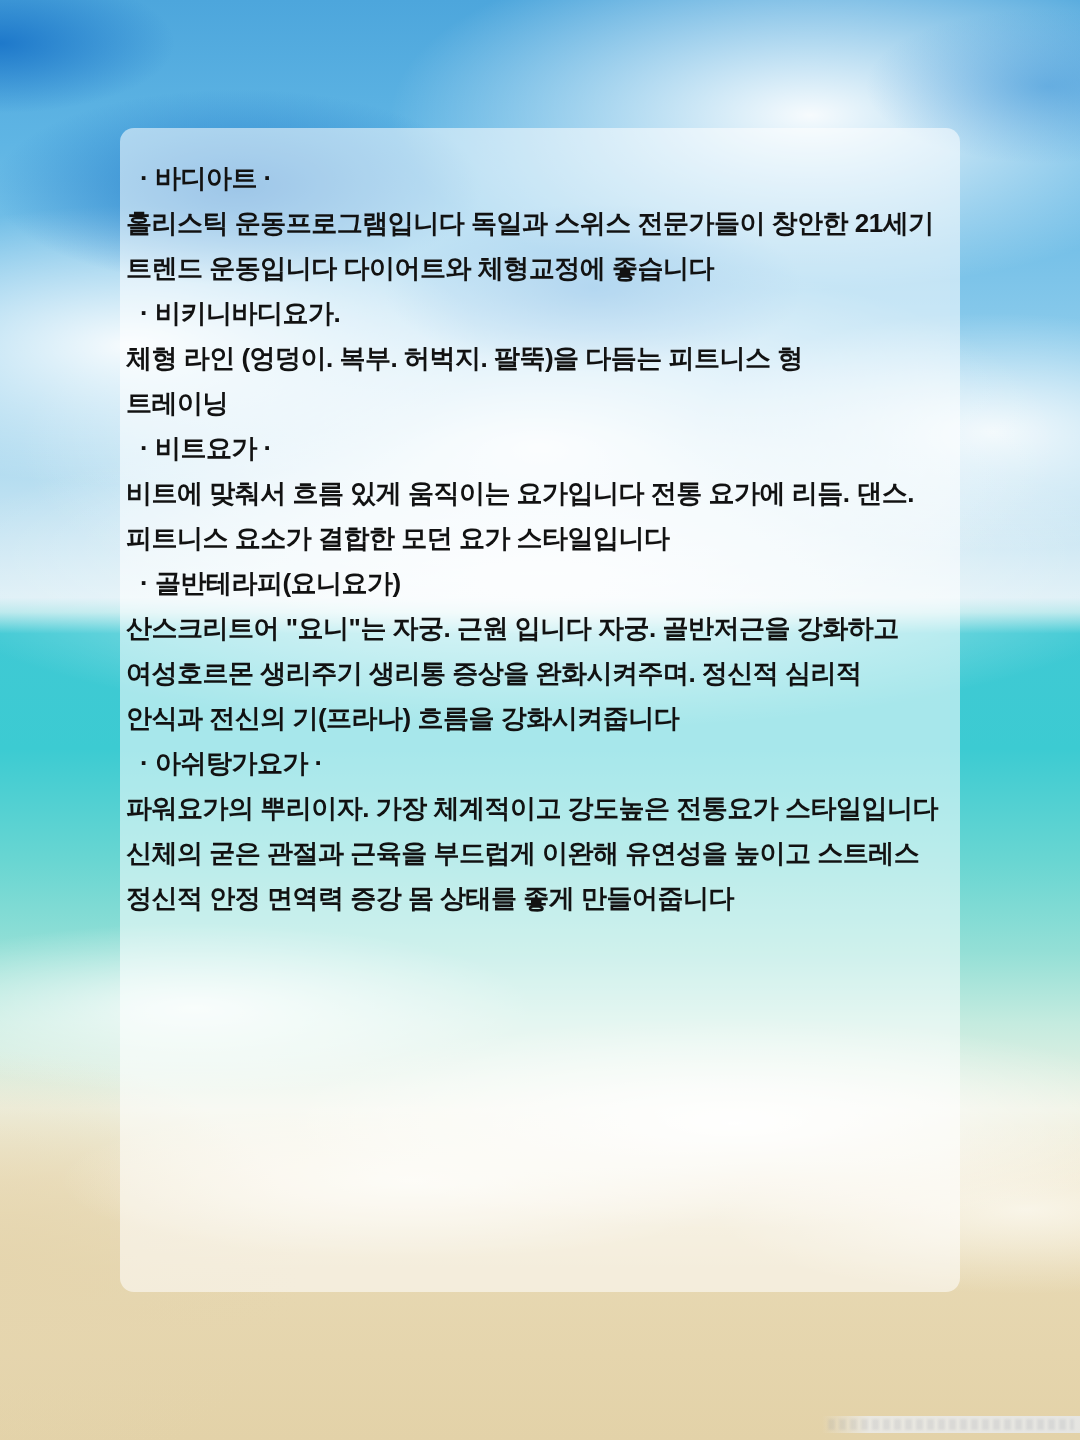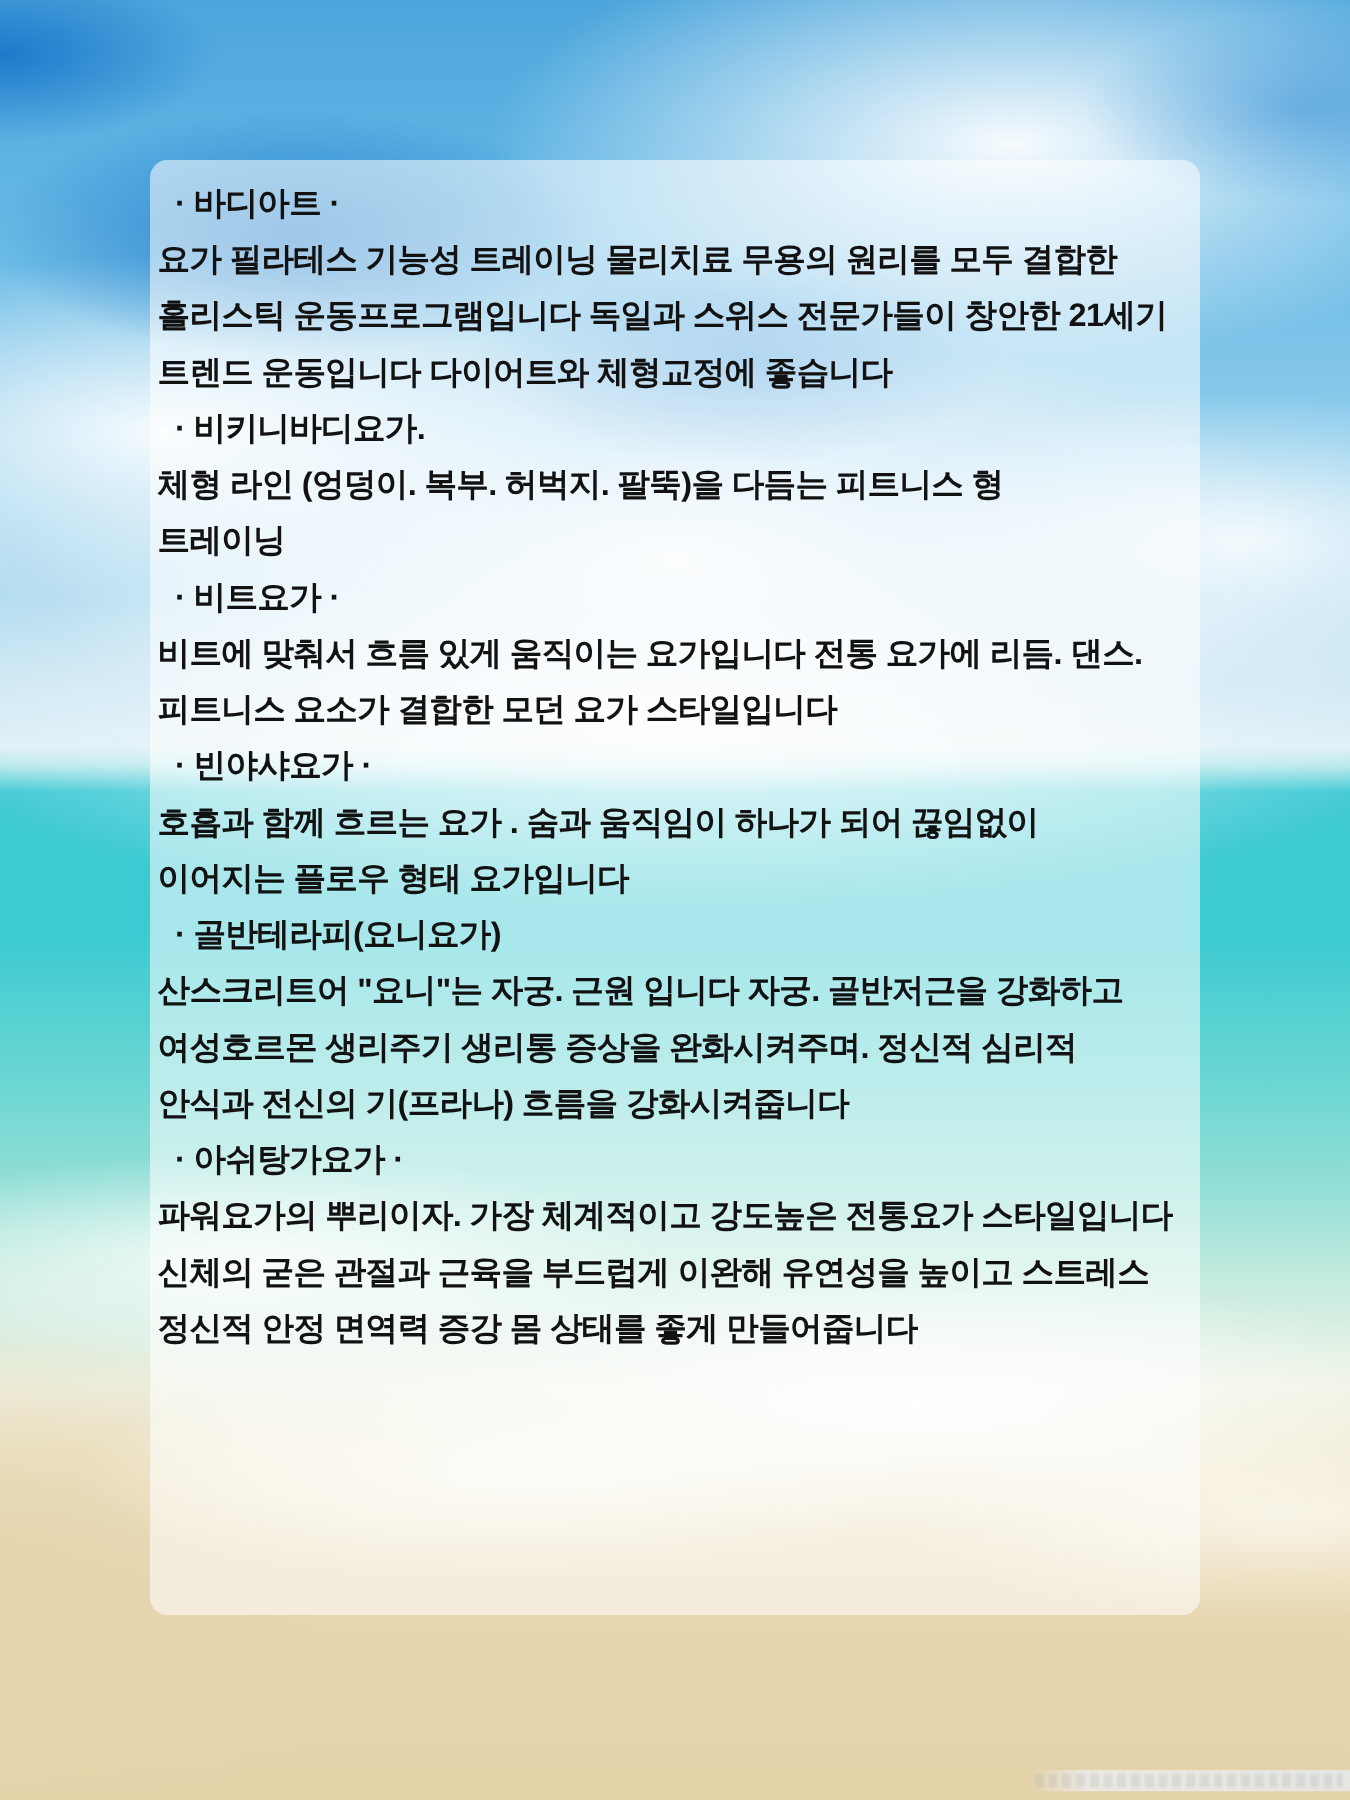--- a/index.html
+++ b/index.html
@@ -37,21 +37,21 @@
       radial-gradient(420px 300px at 0% 88%,  rgba(229,213,174,.95), rgba(229,213,174,0) 72%);
   }
   .overlay-panel{
     position:absolute;left:120px;top:128px;width:840px;height:1164px;
     background:rgba(255,255,255,.55);
     border-radius:14px;
     overflow:hidden;
   }
   .panel-content{padding:12px 6px 0 6px;}
   .yoga-section{}
-  .yoga-section:first-child{margin-top:0;}
+  .yoga-section:first-child{margin-top:16px;}
   .sec-title,.sec-line{
     font-size:26px;font-weight:700;color:#121212;
     line-height:45px;white-space:nowrap;letter-spacing:-0.5px;
   }
   .sec-title{padding-left:14px;}
   .watermark-strip{
     position:absolute;left:822px;top:1416px;width:258px;height:17px;
     background:linear-gradient(90deg, rgba(236,239,243,0) 0%, rgba(236,239,243,.75) 18%, rgba(230,234,240,.8) 100%);
   }
   .watermark-strip::after{
@@ -64,38 +64,32 @@
 <body>
 
 <div class="stage">
   <div class="sky-clouds"></div>
   <div class="wave-foam"></div>
 
   <div class="overlay-panel">
     <div class="panel-content" id="sections-root">
         <section class="yoga-section">
           <div class="sec-title">· 바디아트 ·</div>
-          <div class="sec-line">요가 필라테스 기능성 트레이닝 물리치료 무용의 원리를 모두 결합한</div>
           <div class="sec-line">홀리스틱 운동프로그램입니다 독일과 스위스 전문가들이 창안한 21세기</div>
           <div class="sec-line">트렌드 운동입니다 다이어트와 체형교정에 좋습니다</div>
         </section>
         <section class="yoga-section">
           <div class="sec-title">· 비키니바디요가.</div>
           <div class="sec-line">체형 라인 (엉덩이. 복부. 허벅지. 팔뚝)을 다듬는 피트니스 형</div>
           <div class="sec-line">트레이닝</div>
         </section>
         <section class="yoga-section">
           <div class="sec-title">· 비트요가 ·</div>
           <div class="sec-line">비트에 맞춰서 흐름 있게 움직이는 요가입니다 전통 요가에 리듬. 댄스.</div>
           <div class="sec-line">피트니스 요소가 결합한 모던 요가 스타일입니다</div>
-        </section>
-        <section class="yoga-section">
-          <div class="sec-title">· 빈야샤요가 ·</div>
-          <div class="sec-line">호흡과 함께 흐르는 요가 . 숨과 움직임이 하나가 되어 끊임없이</div>
-          <div class="sec-line">이어지는 플로우 형태 요가입니다</div>
         </section>
         <section class="yoga-section">
           <div class="sec-title">· 골반테라피(요니요가)</div>
           <div class="sec-line">산스크리트어 "요니"는 자궁. 근원 입니다 자궁. 골반저근을 강화하고</div>
           <div class="sec-line">여성호르몬 생리주기 생리통 증상을 완화시켜주며. 정신적 심리적</div>
           <div class="sec-line">안식과 전신의 기(프라나) 흐름을 강화시켜줍니다</div>
         </section>
         <section class="yoga-section">
           <div class="sec-title">· 아쉬탕가요가 ·</div>
           <div class="sec-line">파워요가의 뿌리이자. 가장 체계적이고 강도높은 전통요가 스타일입니다</div>

